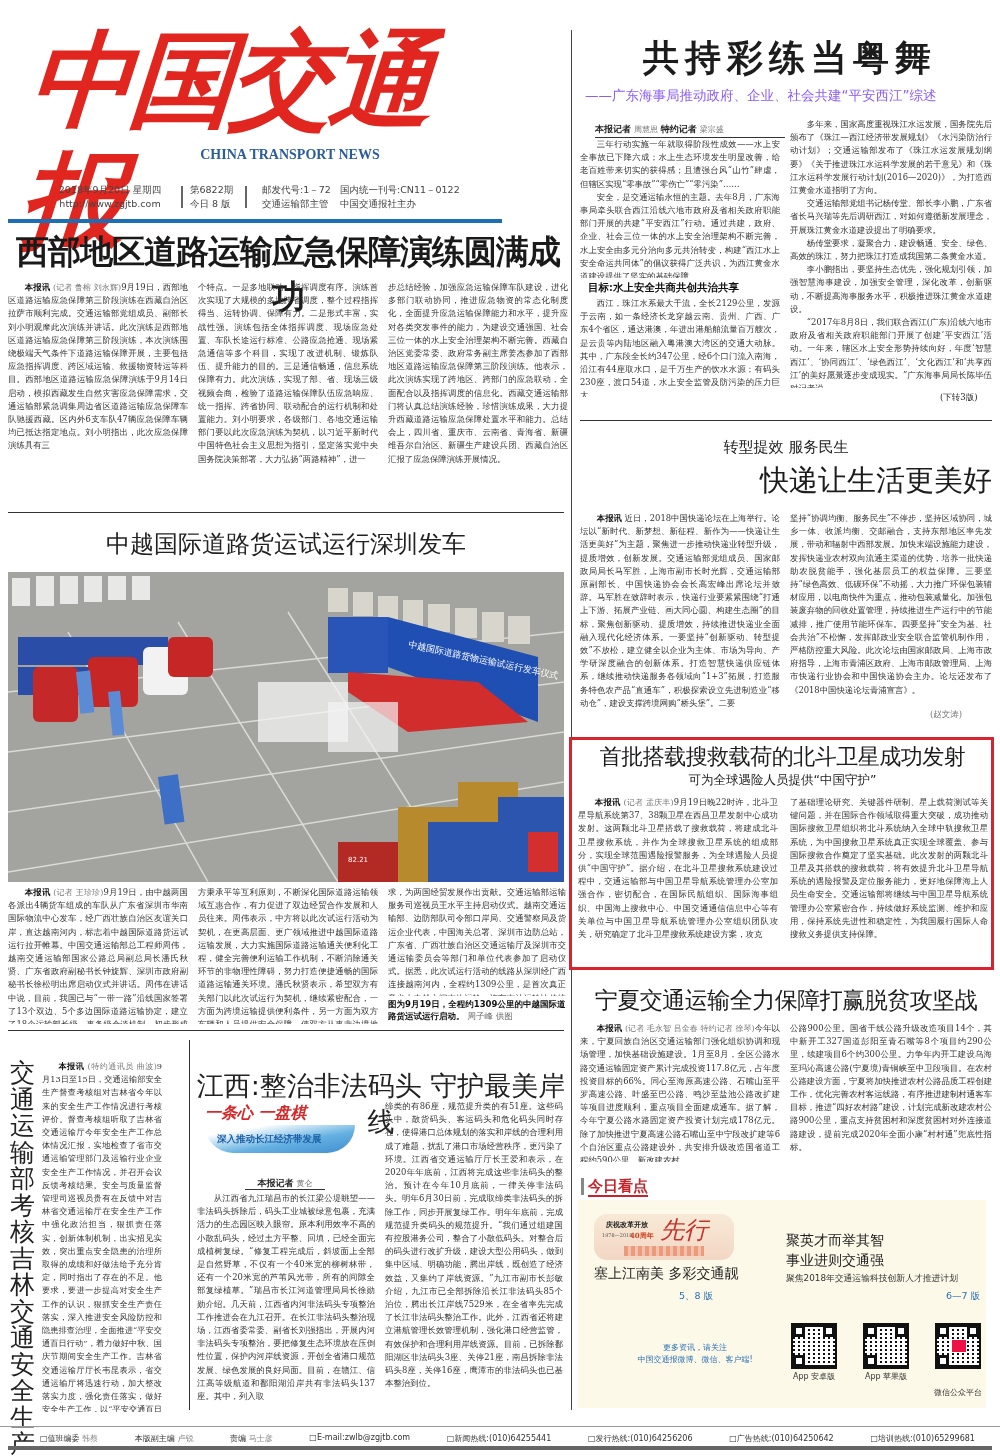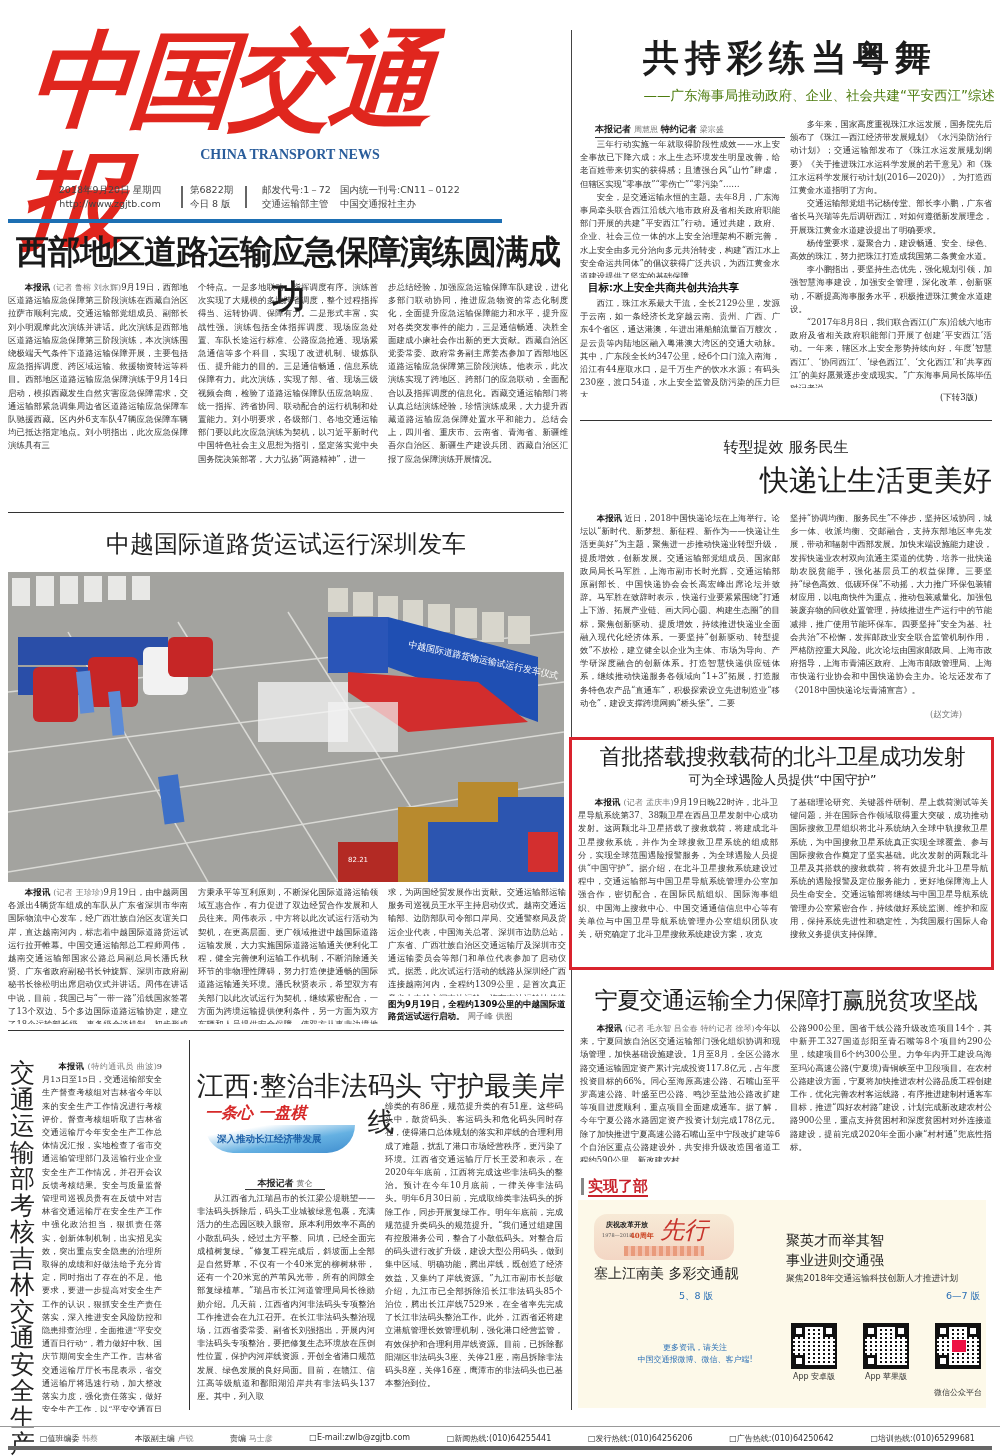--- a/index.html
+++ b/index.html
@@ -54,21 +54,21 @@
 <div class="abs meta sans" style="left:340px;top:183px;width:150px;">
   <div>国内统一刊号:CN11－0122</div>
   <div>中国交通报社主办</div>
 </div>
 
 <div class="abs blue-bar"></div>
 
 <div class="vline" style="left:571px;top:30px;height:1380px;background:#444;"></div>
 
 <div class="abs h2" style="left:590px;top:34px;width:400px;text-align:center;font-size:36px;letter-spacing:6px;font-weight:bold;color:#1c1c1c;">共持彩练当粤舞</div>
-<div class="abs h2" style="left:585px;top:87px;width:410px;text-align:right;font-size:13.5px;color:#4d7c0f;">——广东海事局推动政府、企业、社会共建“平安西江”综述</div>
+<div class="abs h2" style="left:585px;top:87px;width:410px;text-align:left;font-size:13.5px;color:#8b5cf6;">——广东海事局推动政府、企业、社会共建“平安西江”综述</div>
 
 <div class="abs" style="left:595px;top:123px;width:200px;font-size:9px;border-bottom:1px solid #333;width:190px;padding-bottom:1px;">
   <b>本报记者</b>
   <span class="byline">周慧恩</span>
   <b>特约记者</b>
   <span class="byline">梁宗盛</span>
 </div>
 <div class="abs body-text" style="left:580px;top:138px;width:200px;height:140px;">
   <p>三年行动实施一年就取得阶段性成效——水上安全事故已下降六成；水上生态环境发生明显改善，给老百姓带来切实的获得感；且遭强台风“山竹”肆虐，但辖区实现“零事故”“零伤亡”“零污染”……</p>
   <p>安全，是交通运输永恒的主题。去年8月，广东海事局牵头联合西江沿线六地市政府及省相关政府职能部门开展的共建“平安西江”行动。通过共建，政府、企业、社会三位一体的水上安全治理架构不断完善，水上安全由多元分治向多元共治转变，构建“西江水上安全命运共同体”的倡议获得广泛共识，为西江黄金水道建设提供了坚实的基础保障。</p>
@@ -88,21 +88,21 @@
 <div class="hline" style="left:580px;top:420px;width:412px;"></div>
 
 <div class="abs h1" style="left:8px;top:230px;width:560px;text-align:center;font-size:33px;letter-spacing:-1px;">西部地区道路运输应急保障演练圆满成功</div>
 <div class="abs body-text" style="left:8px;top:281px;width:180px;height:218px;">
   <p><span class="lead">本报讯</span> <span class="byline">(记者 鲁榕 刘永辉)</span><span>9月19日，西部地区道路运输应急保障第三阶段演练在西藏自治区拉萨市顺利完成。交通运输部党组成员、副部长刘小明观摩此次演练并讲话。此次演练是西部地区道路运输应急保障第三阶段演练，本次演练围绕极端天气条件下道路运输保障开展，主要包括应急指挥调度、跨区域运输、救援物资转运等科目。西部地区道路运输应急保障演练于9月14日启动，模拟西藏发生自然灾害应急保障需求，交通运输部紧急调集周边省区道路运输应急保障车队驰援西藏。区内外6支车队47辆应急保障车辆均已抵达指定地点。刘小明指出，此次应急保障演练具有三</span></p>
 </div>
 <div class="abs body-text" style="left:198px;top:281px;width:180px;height:218px;">
   <p style="text-indent:0">个特点。一是多地联动，指挥调度有序。演练首次实现了大规模的多地跨省调度，整个过程指挥得当、运转协调、保障有力。二是形式丰富，实战性强。演练包括全体指挥调度、现场应急处置、车队长途运行标准、公路应急抢通、现场紧急通信等多个科目，实现了改进机制、锻炼队伍、提升能力的目的。三是通信畅通，信息系统保障有力。此次演练，实现了部、省、现场三级视频会商，检验了道路运输保障队伍应急响应、统一指挥、跨省协同、联动配合的运行机制和处置能力。刘小明要求，各级部门、各地交通运输部门要以此次应急演练为契机，以习近平新时代中国特色社会主义思想为指引，坚定落实党中央国务院决策部署，大力弘扬“两路精神”，进一</p>
 </div>
 <div class="abs body-text" style="left:388px;top:281px;width:180px;height:218px;">
-  <p style="text-indent:0">步总结经验，加强应急运输保障车队建设，进化多部门联动协同，推进应急物资的常态化制度化，全面提升应急运输保障能力和水平，提升应对各类突发事件的能力，三是通信畅通、决胜全面建成小康社会作出新的更大贡献。西藏自治区党委常委、政府常务副主席姜杰参加了西部地区道路运输应急保障第三阶段演练。他表示，此次演练实现了跨地区、跨部门的应急联动，全面配合以及指挥调度的信息化。西藏交通运输部门将认真总结演练经验，珍惜演练成果，大力提升西藏道路运输应急保障处置水平和能力。总结会上，四川省、重庆市、云南省、青海省、新疆维吾尔自治区、新疆生产建设兵团、西藏自治区汇报了应急保障演练开展情况。</p>
+  <p style="text-indent:0">步总结经验，加强应急运输保障车队建设，进化多部门联动协同，推进应急物资的常态化制度化，全面提升应急运输保障能力和水平，提升应对各类突发事件的能力，为建设交通强国、社会三位一体的水上安全治理架构不断完善。西藏自治区党委常委、政府常务副主席姜杰参加了西部地区道路运输应急保障第三阶段演练。他表示，此次演练实现了跨地区、跨部门的应急联动，全面配合以及指挥调度的信息化。西藏交通运输部门将认真总结演练经验，珍惜演练成果，大力提升西藏道路运输应急保障处置水平和能力。总结会上，四川省、重庆市、云南省、青海省、新疆维吾尔自治区、新疆生产建设兵团、西藏自治区汇报了应急保障演练开展情况。</p>
 </div>
 <div class="hline" style="left:8px;top:512px;width:556px;"></div>
 
 <div class="abs h2" style="left:8px;top:528px;width:556px;text-align:center;font-size:24px;color:#222;">中越国际道路货运试运行深圳发车</div>
 
 <div class="abs photo">
   <svg width="556" height="310" viewBox="0 0 556 310">
     <rect width="556" height="310" fill="#a3a39f"></rect>
     <g stroke="#e8e8e4" stroke-width="1.5" opacity=".8">
       <line x1="0" y1="120" x2="556" y2="60"></line>
@@ -225,21 +225,21 @@
 
 <div class="abs h2" style="left:580px;top:985px;width:412px;text-align:center;font-size:23px;letter-spacing:-0.5px;color:#1c1c1c;">宁夏交通运输全力保障打赢脱贫攻坚战</div>
 <div class="abs body-text" style="left:580px;top:1022px;width:200px;height:140px;">
   <p><span class="lead">本报讯</span> <span class="byline">(记者 毛永智 吕金春 特约记者 徐琴)</span><span>今年以来，宁夏回族自治区交通运输部门强化组织协调和现场管理，加快基础设施建设。1月至8月，全区公路水路交通运输固定资产累计完成投资117.8亿元，占年度投资目标的66%。同心至海原高速公路、石嘴山至平罗高速公路、叶盛至巴公路、鸣沙至盐池公路改扩建等项目进度顺利，重点项目全面建成通车。据了解，今年宁夏公路水路固定资产投资计划完成178亿元。除了加快推进宁夏高速公路石嘴山至中宁段改扩建等6个自治区重点公路建设外，共安排升级改造国省道工程约590公里，新改建农村</span></p>
 </div>
 <div class="abs body-text" style="left:790px;top:1022px;width:202px;height:140px;">
   <p style="text-indent:0">公路900公里。国省干线公路升级改造项目14个，其中新开工327国道彭阳至青石嘴等8个项目约290公里，续建项目6个约300公里。力争年内开工建设乌海至玛沁高速公路(宁夏境)青铜峡至中卫段项目。在农村公路建设方面，宁夏将加快推进农村公路品质工程创建工作，优化完善农村客运线路，有序推进建制村通客车目标，推进“四好农村路”建设，计划完成新改建农村公路900公里，重点支持贫困村和深度贫困村对外连接道路建设，提前完成2020年全面小康“村村通”兜底性指标。</p>
 </div>
 
 <div class="abs" style="left:581px;top:1178px;width:3px;height:17px;background:#888;"></div>
-<div class="abs" style="left:588px;top:1178px;font-size:15px;font-weight:bold;color:#c8232c;font-family:'DejaVu Sans',sans-serif;border-bottom:2px solid #c8232c;line-height:17px;">实现了部</div>
+<div class="abs" style="left:588px;top:1178px;font-size:15px;font-weight:bold;color:#c8232c;font-family:'DejaVu Sans',sans-serif;border-bottom:2px solid #c8232c;line-height:17px;">今日看点</div>
 <div class="abs todaybox"></div>
 
 <div class="abs" style="left:594px;top:1214px;width:140px;height:46px;background:linear-gradient(180deg,#f7ead6,#f3d6c4);border-radius:13px;overflow:hidden;">
   <div style="position:absolute;left:12px;top:6px;font-size:7px;font-weight:bold;color:#222;font-family:'DejaVu Sans',sans-serif;">庆祝改革开放</div>
   <div style="position:absolute;left:8px;top:18px;font-size:5px;color:#555;">1978—2018</div>
   <div style="position:absolute;left:36px;top:17px;font-size:7px;font-weight:bold;color:#c42;">40周年</div>
   <div style="position:absolute;left:66px;top:0px;font-size:24px;font-style:italic;color:#c7332b;font-family:'DejaVu Serif',serif;">先行</div>
   <div style="position:absolute;left:30px;top:32px;width:80px;height:10px;background:repeating-linear-gradient(90deg,#e2714a 0 4px,#f2b09b 4px 7px);opacity:.6;"></div>
 </div>
 <div class="abs" style="left:594px;top:1265px;width:170px;font-size:14px;color:#222;font-family:'DejaVu Sans',sans-serif;">塞上江南美 多彩交通靓</div>

